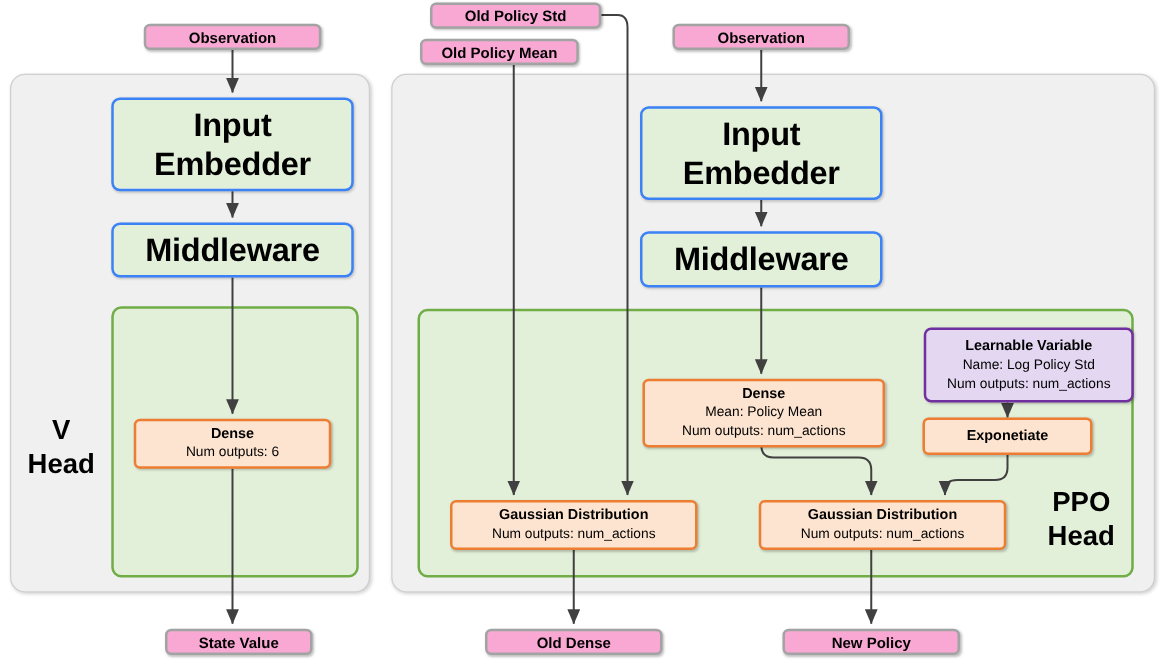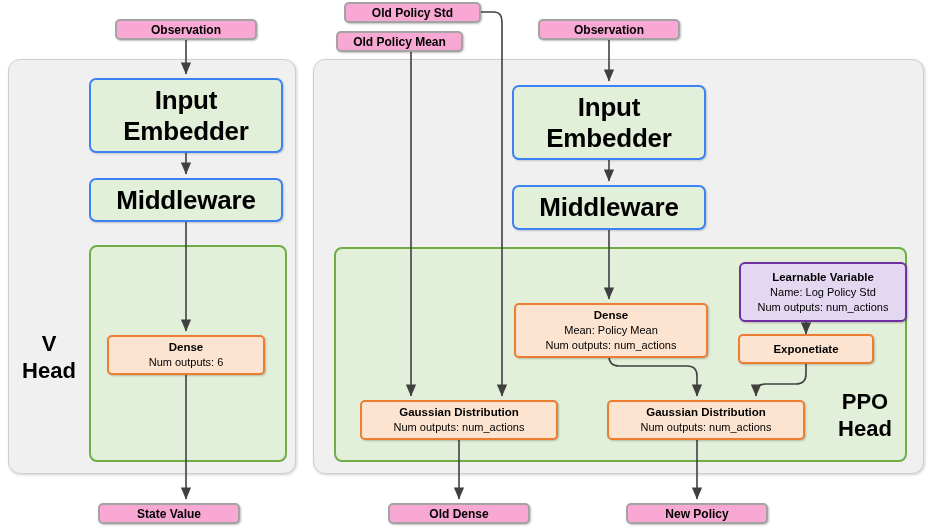--- a/index.html
+++ b/index.html
@@ -218,21 +218,21 @@
   <div class="node orange" style="left:360px; top:400px; width:198px; height:40px;">
     <span class="title-line">Gaussian Distribution</span>
     <span class="sub-line">Num outputs: num_actions</span>
   </div>
 
   <div class="node orange" style="left:607px; top:400px; width:198px; height:40px;">
     <span class="title-line">Gaussian Distribution</span>
     <span class="sub-line">Num outputs: num_actions</span>
   </div>
 
-  <div class="node blue" style="left:98px; top:503px; width:142px; height:21px;">
+  <div class="node blue" style="left:132px; top:503px; width:118px; height:21px;">
     <span>State Value</span>
   </div>
 
   <div class="node blue" style="left:388px; top:503px; width:142px; height:21px;">
     <span>Old Dense</span>
   </div>
 
   <div class="node blue" style="left:626px; top:503px; width:142px; height:21px;">
     <span>New Policy</span>
   </div>

